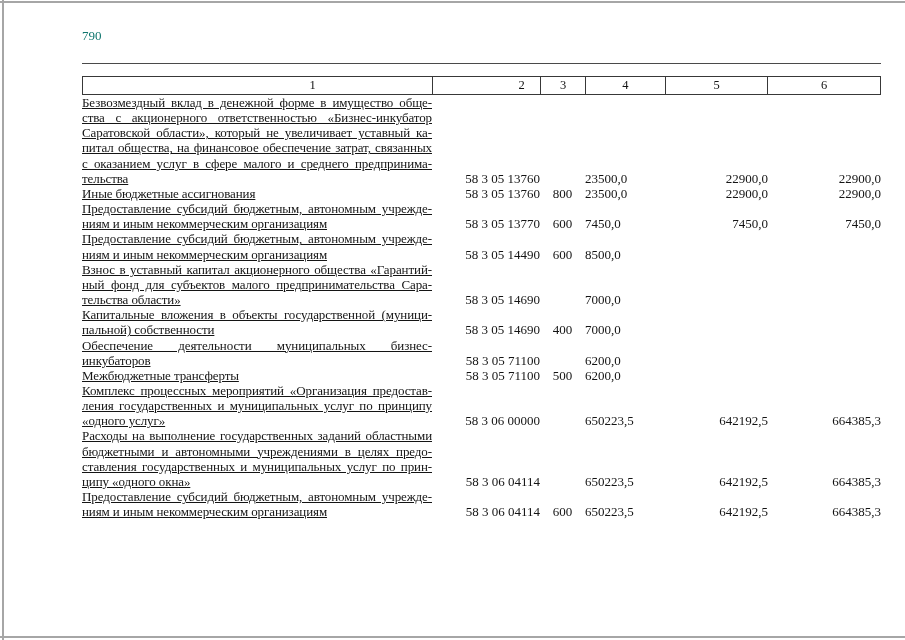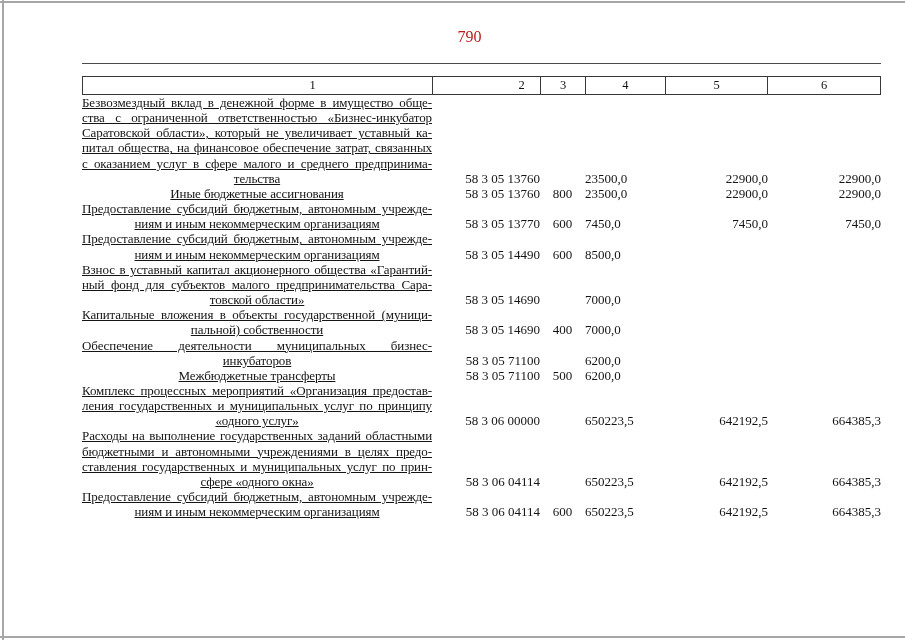--- a/index.html
+++ b/index.html
@@ -11,21 +11,21 @@
     color: #1c1c1c;
     overflow: hidden;
   }
   .page-edge { position: absolute; background: #a6a6a6; }
   .page-edge-top    { left: 0; top: 1px;  width: 905px; height: 2px; }
   .page-edge-left   { left: 2px; top: 0;  width: 2px;  height: 640px; }
   .page-edge-bottom { left: 0; top: 636px; width: 905px; height: 2px; }
 
   .page-number {
     position: absolute; top: 28px; left: 82px; width: 775px;
-    text-align: center; font-size: 16px; color: #b91c1c;
+    font-size: 13px; color: #0f766e;
   }
 
   .table-top-rule {
     position: absolute; left: 82px; top: 63px;
     width: 799px; height: 1px; background: #4a4a4a;
   }
 
   .col-header-row {
     position: absolute; left: 82px; top: 76px;
     width: 799px; height: 19px;
@@ -57,21 +57,21 @@
   }
   td.cell-description {
     padding-left: 5px; padding-right: 3px;
     white-space: normal;
     font-size: 12.3px; letter-spacing: -0.1px;
   }
   .desc-line {
     text-align: justify; text-align-last: justify;
     line-height: 15.16px; overflow: hidden; text-decoration: underline;
   }
-  .desc-line:last-child { text-align: center; text-align-last: auto; }
+  .desc-line:last-child { text-align: left; text-align-last: auto; }
   td.cell-code        { text-align: right; padding-right: 7px; }
   td.cell-expense-type{ text-align: center; }
   td.cell-amount-1    { text-align: left; padding-right: 3px; }
   td.cell-amount-2    { text-align: right; padding-right: 6px; }
   td.cell-amount-3    { text-align: right; padding-right: 9px; }
 </style>
 </head>
 <body>
 
 <div class="page-edge page-edge-top"></div>
@@ -97,21 +97,21 @@
       <col style="width:108px">
       <col style="width:45px">
     <col style="width:80px">
       <col style="width:103px">
       <col style="width:113px">
   </colgroup>
   <tbody id="budget-tbody">
   <tr>
     <td class="cell-description">
           <div class="desc-line">Безвозмездный вклад в денежной форме в имущество обще-</div>
-          <div class="desc-line">ства с ограниченной ответственностью «Бизнес-инкубатор</div>
+          <div class="desc-line">ства с акционерного ответственностью «Бизнес-инкубатор</div>
           <div class="desc-line">Саратовской области», который не увеличивает уставный ка-</div>
           <div class="desc-line">питал общества, на финансовое обеспечение затрат, связанных</div>
           <div class="desc-line">с оказанием услуг в сфере малого и среднего предпринима-</div>
           <div class="desc-line">тельства</div>
         </td>
     <td class="cell-code">58 3 05 13760</td>
     <td class="cell-expense-type"></td>
     <td class="cell-amount-1">23500,0</td>
     <td class="cell-amount-2">22900,0</td>
     <td class="cell-amount-3">22900,0</td>
@@ -151,21 +151,21 @@
     <td class="cell-expense-type">600</td>
     <td class="cell-amount-1">8500,0</td>
     <td class="cell-amount-2"></td>
     <td class="cell-amount-3"></td>
   </tr>
 
   <tr>
     <td class="cell-description">
           <div class="desc-line">Взнос в уставный капитал акционерного общества «Гарантий-</div>
           <div class="desc-line">ный фонд для субъектов малого предпринимательства Сара-</div>
-          <div class="desc-line">товской области»</div>
+          <div class="desc-line">тельства области»</div>
         </td>
     <td class="cell-code">58 3 05 14690</td>
     <td class="cell-expense-type"></td>
     <td class="cell-amount-1">7000,0</td>
     <td class="cell-amount-2"></td>
     <td class="cell-amount-3"></td>
   </tr>
 
   <tr>
     <td class="cell-description">
@@ -213,21 +213,21 @@
     <td class="cell-amount-1">650223,5</td>
     <td class="cell-amount-2">642192,5</td>
     <td class="cell-amount-3">664385,3</td>
   </tr>
 
   <tr>
     <td class="cell-description">
           <div class="desc-line">Расходы на выполнение государственных заданий областными</div>
           <div class="desc-line">бюджетными и автономными учреждениями в целях предо-</div>
           <div class="desc-line">ставления государственных и муниципальных услуг по прин-</div>
-          <div class="desc-line">сфере «одного окна»</div>
+          <div class="desc-line">ципу «одного окна»</div>
         </td>
     <td class="cell-code">58 3 06 04114</td>
     <td class="cell-expense-type"></td>
     <td class="cell-amount-1">650223,5</td>
     <td class="cell-amount-2">642192,5</td>
     <td class="cell-amount-3">664385,3</td>
   </tr>
 
   <tr>
     <td class="cell-description">

